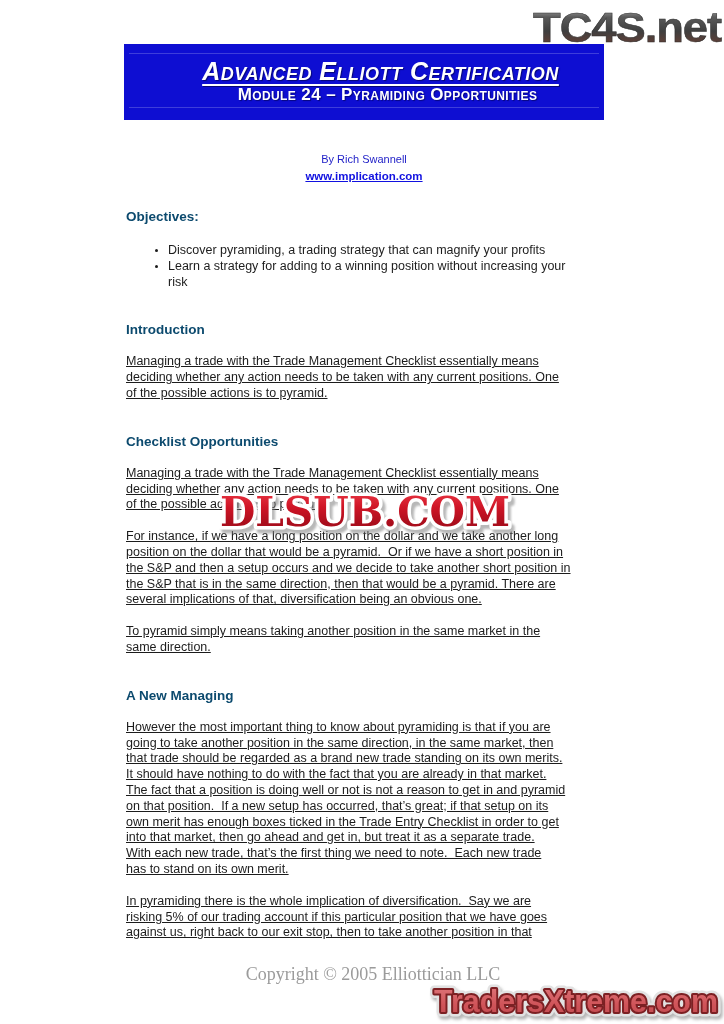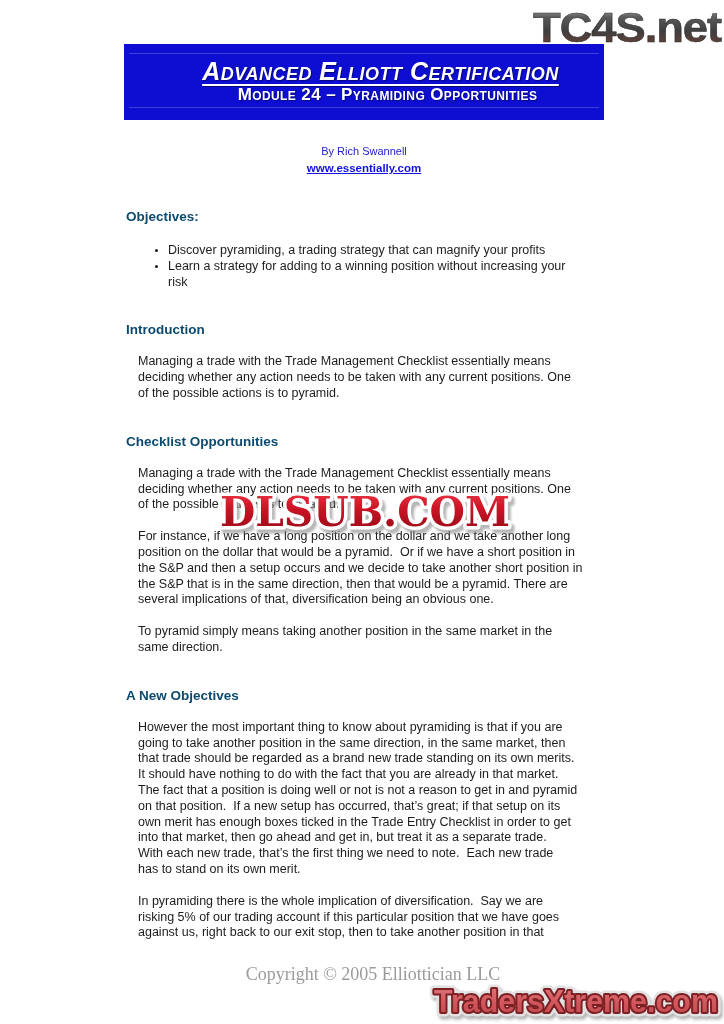--- a/index.html
+++ b/index.html
@@ -27,35 +27,35 @@
     text-decoration:underline; text-underline-offset:4px; text-decoration-thickness:2px;
     text-shadow:1px 1px 1px rgba(0,0,60,0.6);
     margin-left:33px;
   }
   .banner-subtitle {
     font-variant:small-caps; font-weight:bold; font-size:17px; line-height:20px;
     letter-spacing:0.4px; text-shadow:1px 1px 1px rgba(0,0,60,0.55);padding-left:47px;
   }
 
   
-  .byline-block { position:absolute; left:124px; top:144px; width:480px; text-align:center; }
+  .byline-block { position:absolute; left:124px; top:152px; width:480px; text-align:center; }
   .byline { font-size:11px; line-height:14px; color:#2323c8; }
   .site-link {
     display:inline-block; font-size:11.5px; line-height:15px; font-weight:bold;
     color:#1111e0; text-decoration:underline; cursor:pointer;
   }
 
   
   .content {
     position:absolute; left:126px; top:209px; width:494px;
     color:#1c1c1c; font-size:12.5px; line-height:15.8px;
   }
   .content h2 { color:#0c4a6e; font-size:13.5px; line-height:16px; font-weight:bold; margin:32px 0 0; }
   .content h2.first { margin-top:0; }
-  .content p { margin:16px 12px 0; white-space:pre-wrap; }
+  .content p { margin:16px 0 0; white-space:pre-wrap;text-decoration:underline; }
   .content ul { margin:18px 0 17px; padding-left:42px; list-style:disc outside; }
   .content li { white-space:pre-wrap; }
   .content li::marker { font-size:10px; }
 
   
   .dlsub   { position:absolute; left:214px; top:483px; filter:drop-shadow(3px 4px 1px rgba(125,125,125,0.55)); }
   .txtreme { position:absolute; left:430px; top:980px; filter:drop-shadow(2px 3px 1.5px rgba(110,110,110,0.5)); }
 
   
   .footer {
@@ -83,21 +83,21 @@
 
   <div class="banner">
     <div class="banner-line top"></div>
     <div class="banner-title">Advanced Elliott Certification</div>
     <div class="banner-subtitle">Module 24 – Pyramiding Opportunities</div>
     <div class="banner-line bottom"></div>
   </div>
 
   <div class="byline-block">
     <div class="byline">By Rich Swannell</div>
-    <a class="site-link">www.essentially.com</a>
+    <a class="site-link">www.implication.com</a>
   </div>
 
   <div class="content">
 
     <h2 class="first">Objectives:</h2>
     <ul>
       <li>Discover pyramiding, a trading strategy that can magnify your profits</li>
       <li>Learn a strategy for adding to a winning position without increasing your
 risk</li>
     </ul>
@@ -112,21 +112,21 @@
 deciding whether any action needs to be taken with any current positions. One
 of the possible actions is to pyramid.</p>
     <p>For instance, if we have a long position on the dollar and we take another long
 position on the dollar that would be a pyramid.  Or if we have a short position in
 the S&amp;P and then a setup occurs and we decide to take another short position in
 the S&amp;P that is in the same direction, then that would be a pyramid. There are
 several implications of that, diversification being an obvious one.</p>
     <p>To pyramid simply means taking another position in the same market in the
 same direction.</p>
 
-    <h2>A New Objectives</h2>
+    <h2>A New Managing</h2>
     <p>However the most important thing to know about pyramiding is that if you are
 going to take another position in the same direction, in the same market, then
 that trade should be regarded as a brand new trade standing on its own merits.
 It should have nothing to do with the fact that you are already in that market.
 The fact that a position is doing well or not is not a reason to get in and pyramid
 on that position.  If a new setup has occurred, that’s great; if that setup on its
 own merit has enough boxes ticked in the Trade Entry Checklist in order to get
 into that market, then go ahead and get in, but treat it as a separate trade.
 With each new trade, that’s the first thing we need to note.  Each new trade
 has to stand on its own merit.</p>

